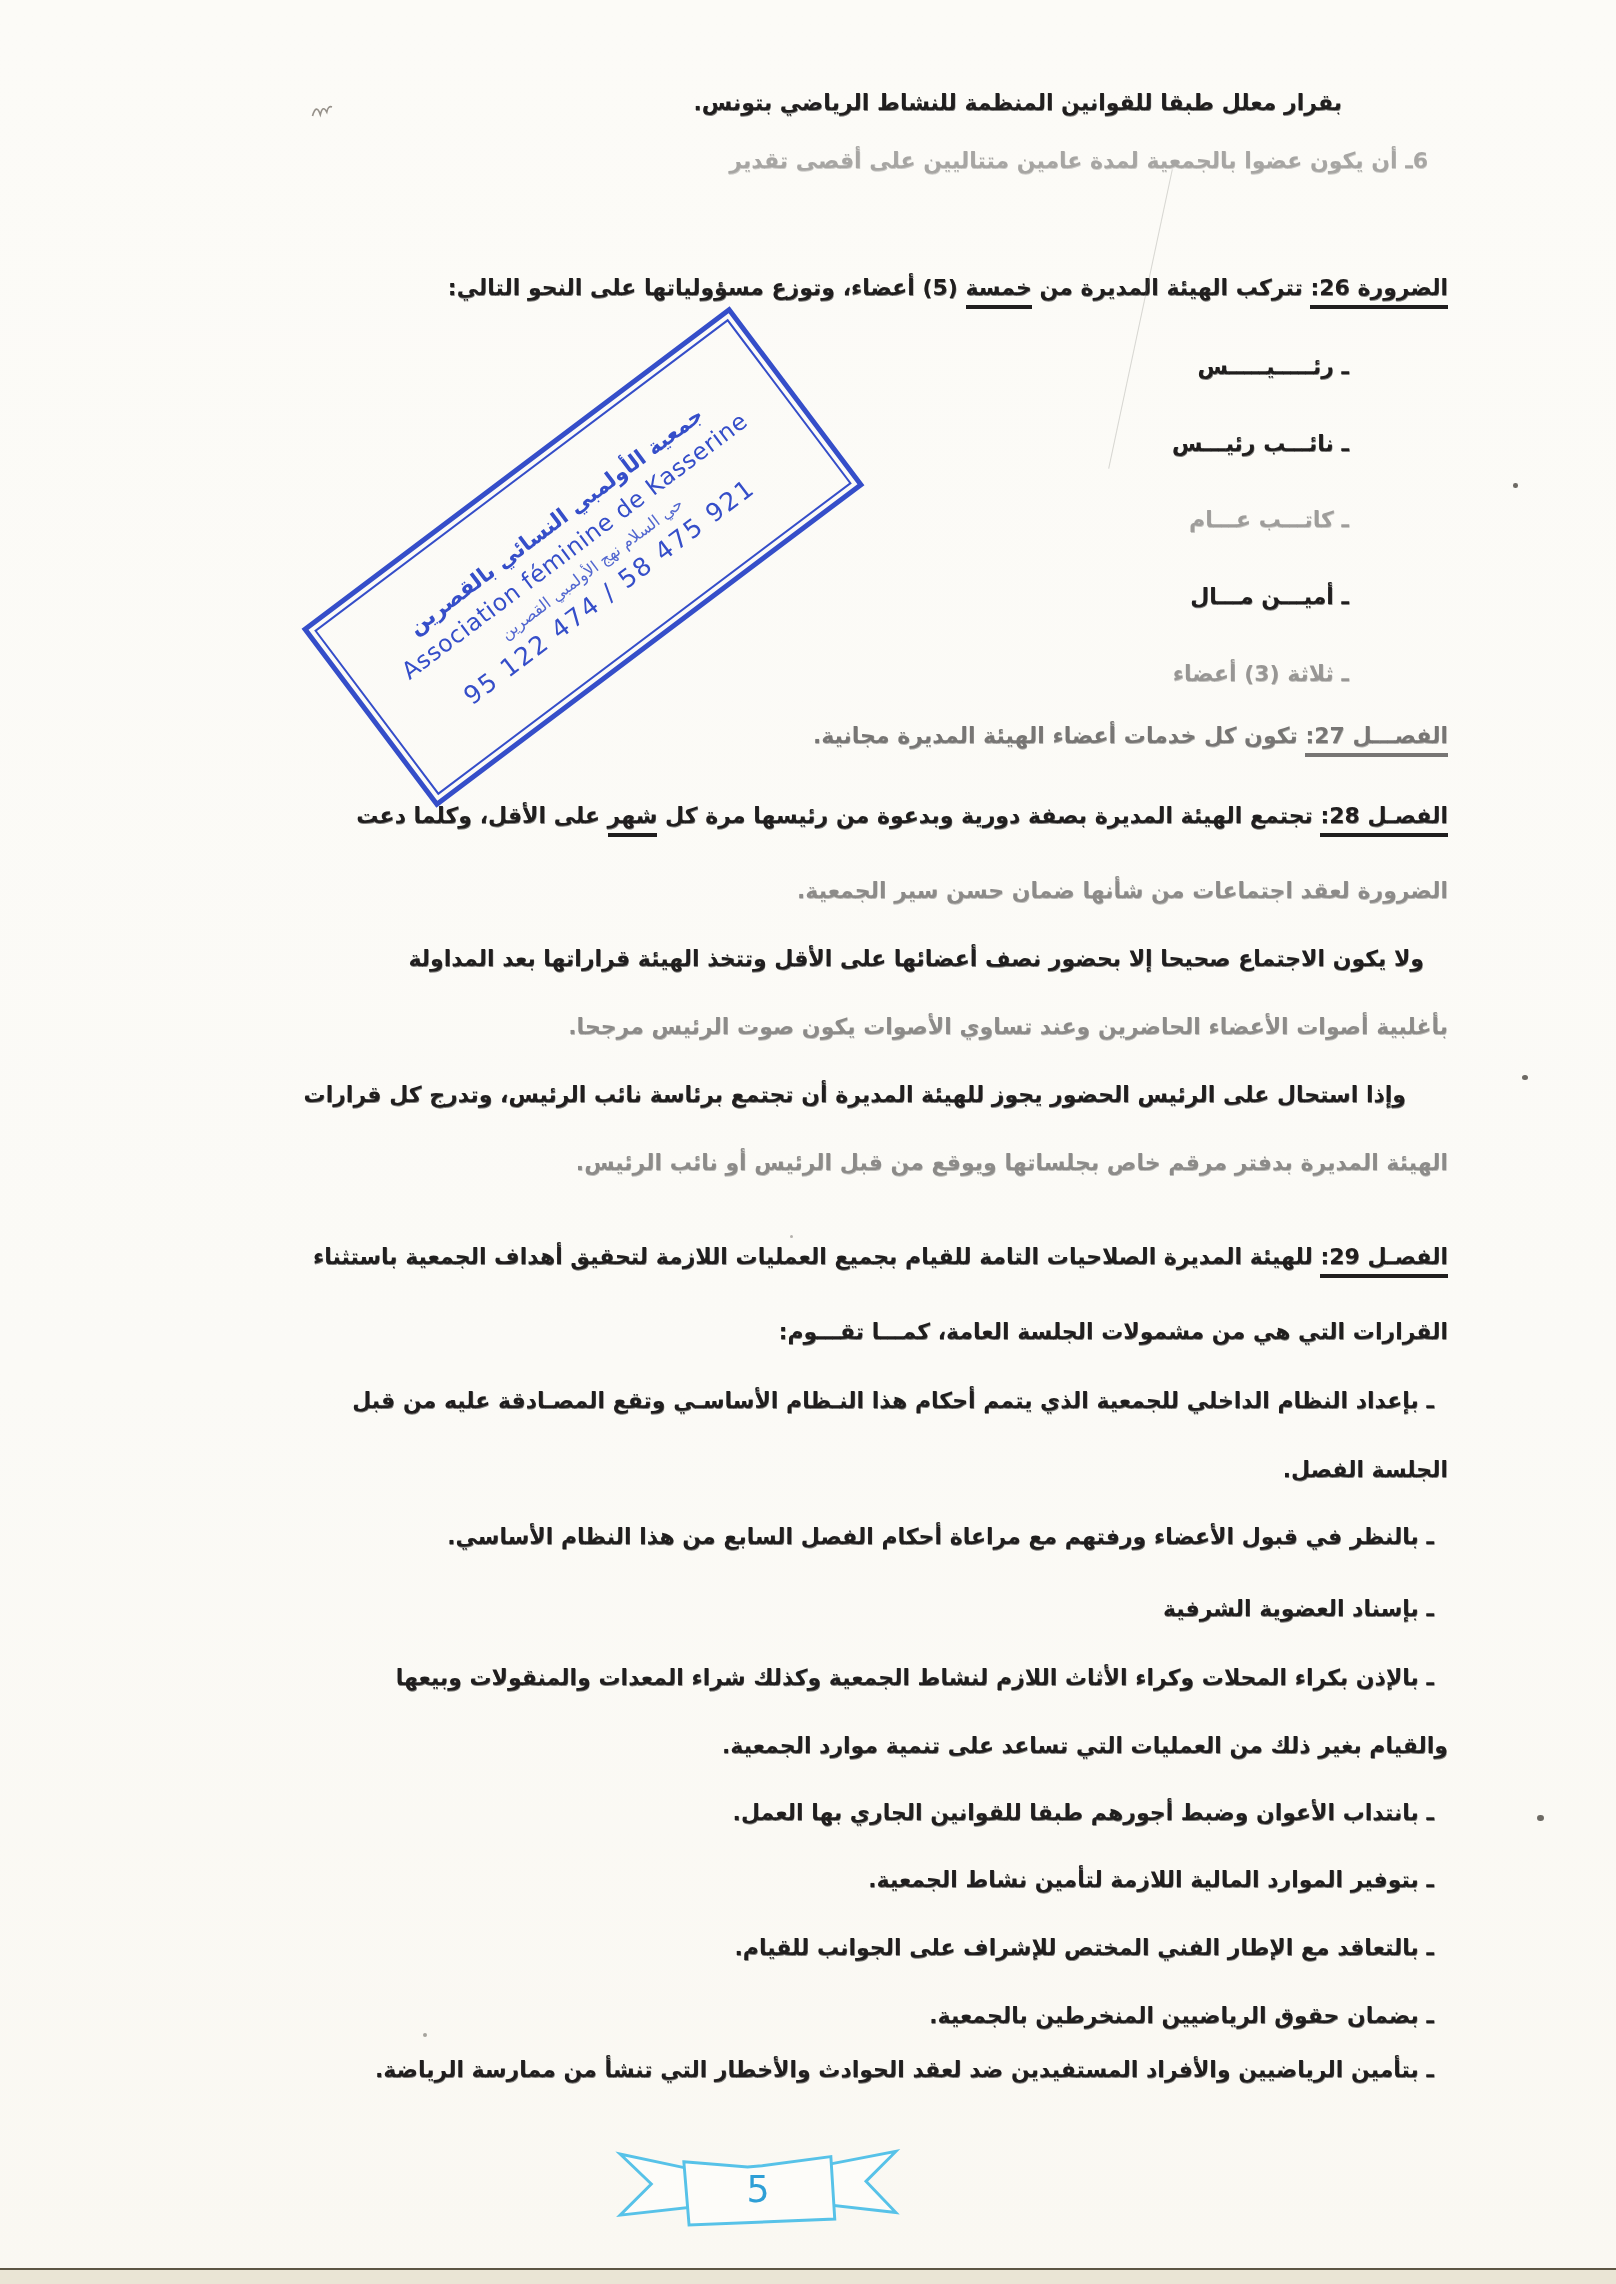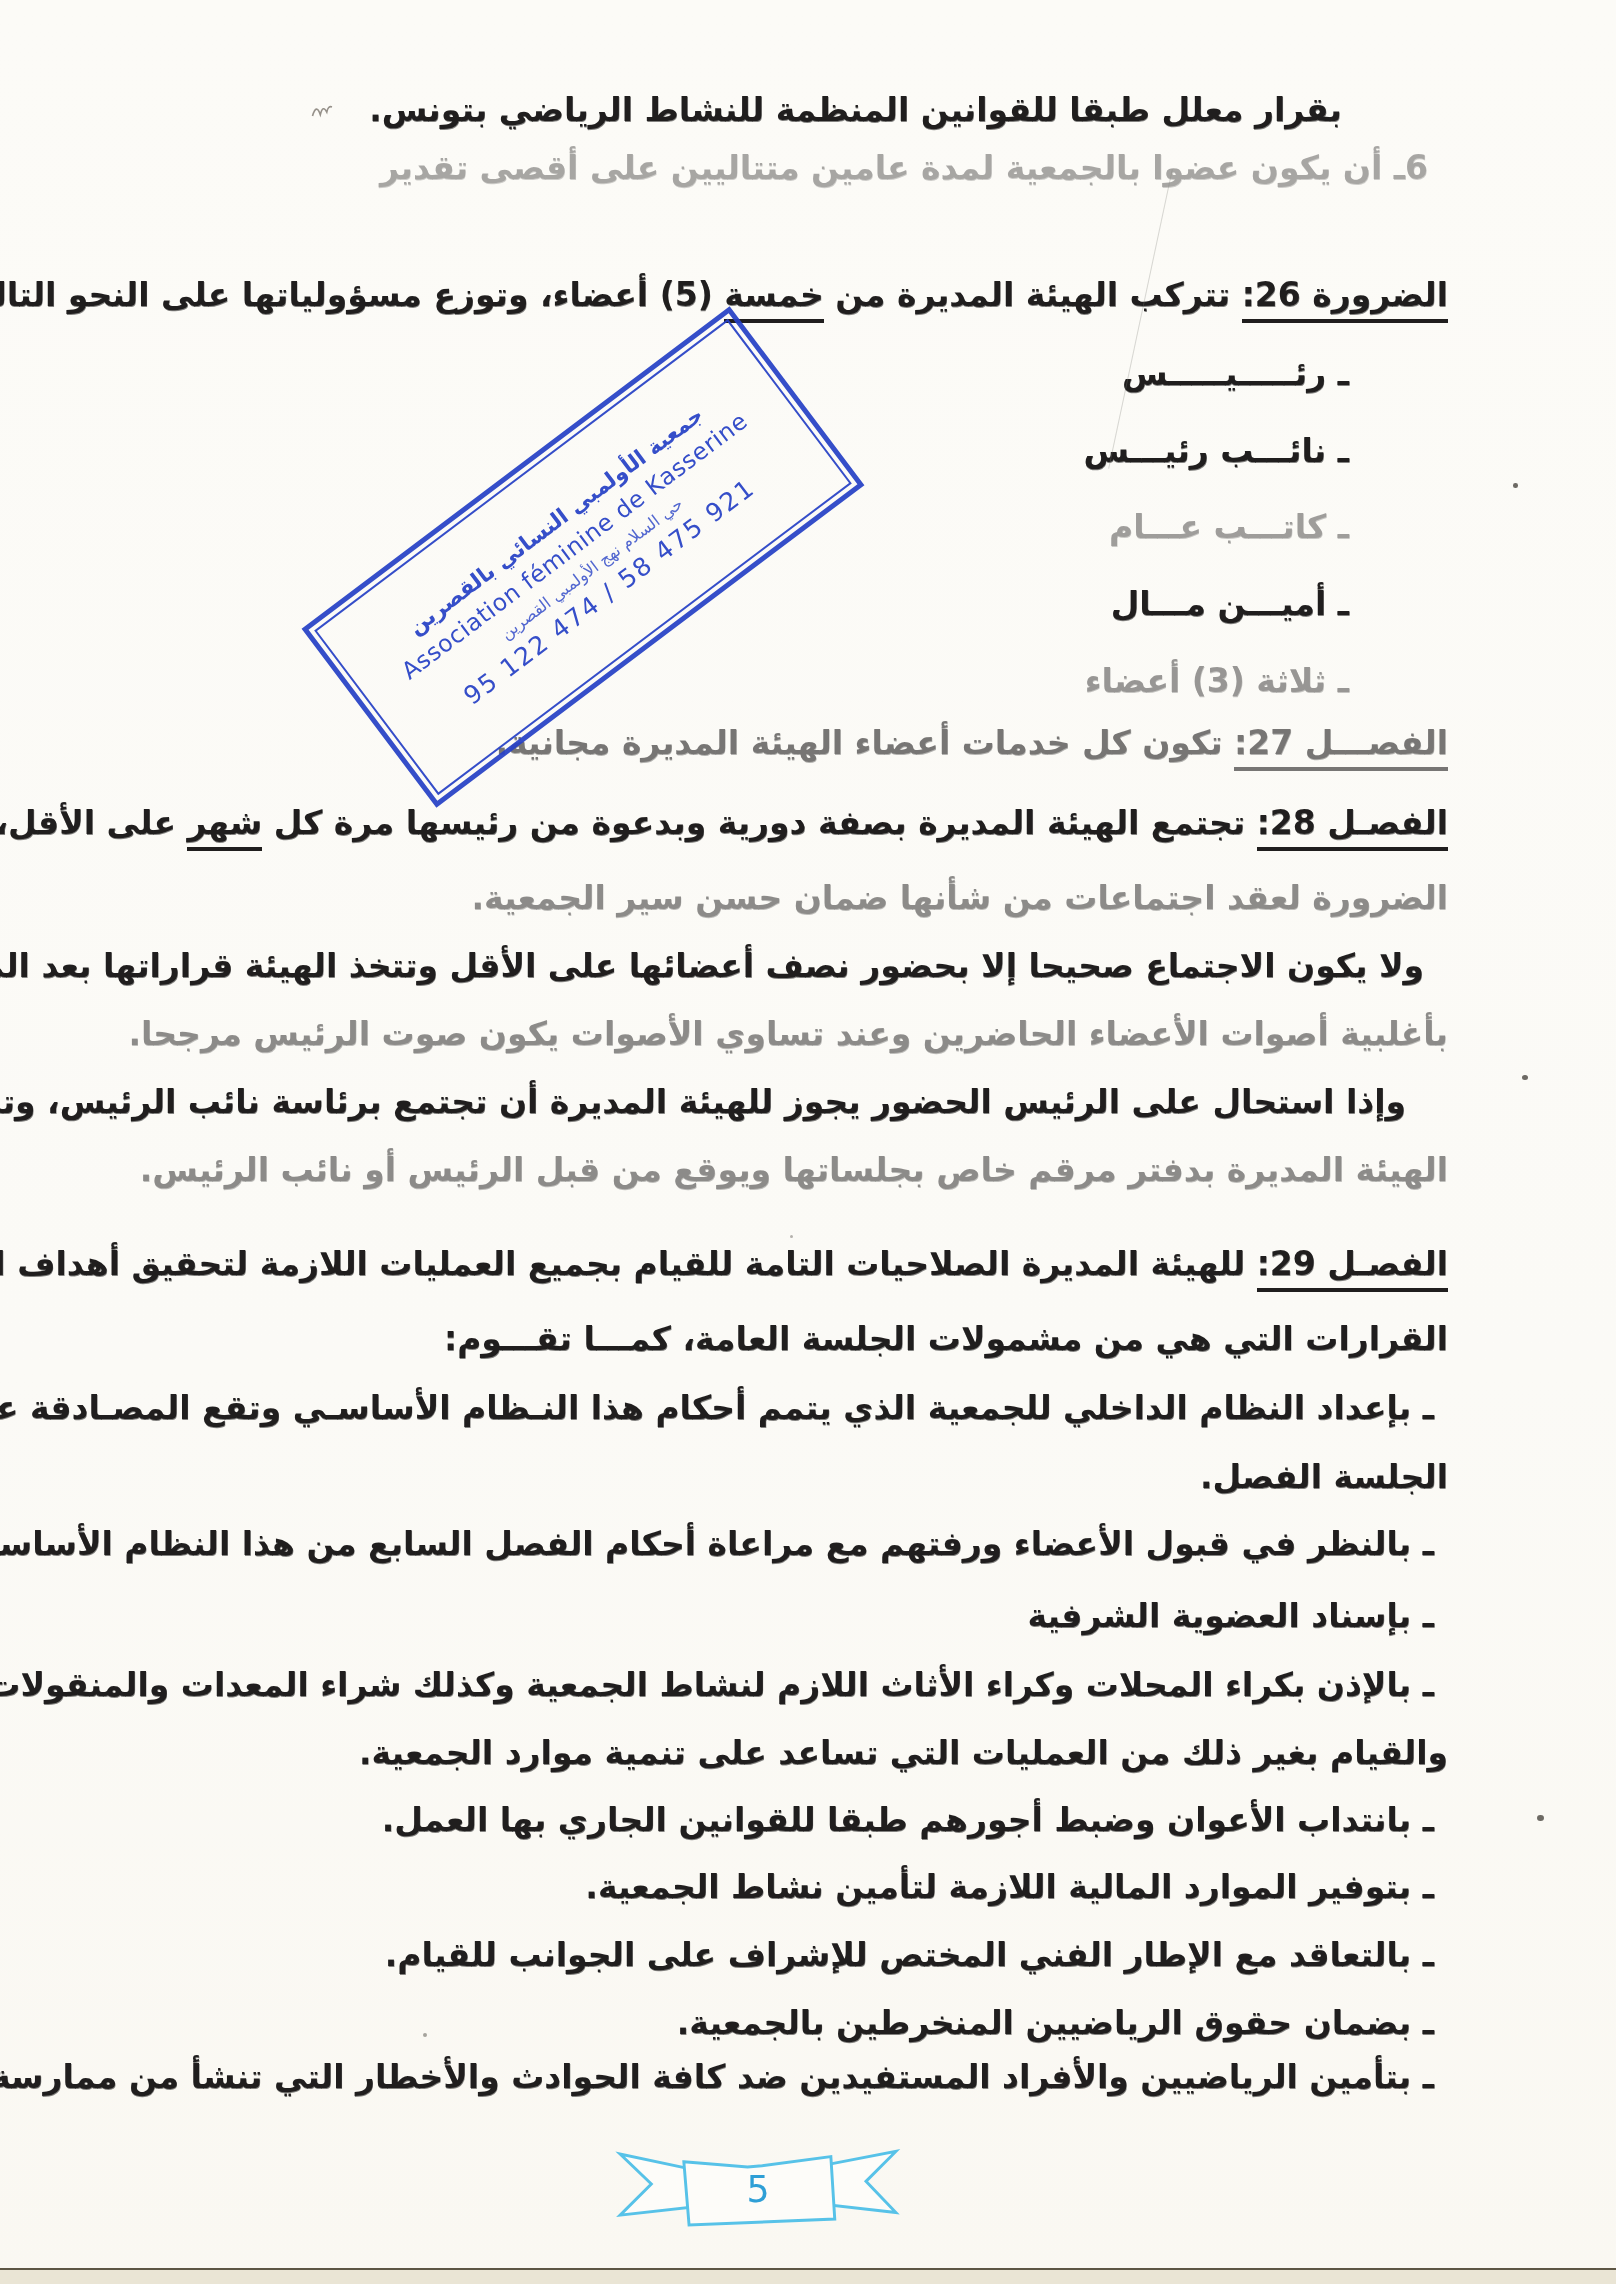--- a/index.html
+++ b/index.html
@@ -13,21 +13,21 @@
     position:absolute;left:0;top:0;width:1616px;height:2284px;
     background:linear-gradient(180deg,#fcfbf7 0%,#fbfaf6 60%,#faf8f2 100%);
   }
   .doc-line{
     position:absolute;
     direction:rtl;
     text-align:left;
     white-space:nowrap;
     font-weight:bold;
     color:#201e1e;
-    font-size:33px;
+    font-size:22px;
     text-shadow:0.4px 0.5px 0.5px rgba(10,10,10,0.5);
   }
   .doc-line .u{
     border-bottom:4.6px solid currentColor;
     padding-bottom:4.6px;
   }
   .faded{filter:blur(0.4px);}
   .stamp{
     position:absolute;
     left:315px;top:445px;
@@ -105,21 +105,21 @@
       <div class="doc-line" style="top: 1388px; right: 182px; opacity: 1;"><span>ـ بإعداد النظام الداخلي للجمعية الذي يتمم أحكام هذا النـظام الأساسـي وتقع المصـادقة عليه من قبل</span></div>
       <div class="doc-line" style="top: 1457px; right: 168px; opacity: 1;"><span>الجلسة الفصل.</span></div>
       <div class="doc-line" style="top: 1524px; right: 182px; opacity: 1;"><span>ـ بالنظر في قبول الأعضاء ورفتهم مع مراعاة أحكام الفصل السابع من هذا النظام الأساسي.</span></div>
       <div class="doc-line" style="top: 1596px; right: 182px; opacity: 1;"><span>ـ بإسناد العضوية الشرفية</span></div>
       <div class="doc-line" style="top: 1665px; right: 182px; opacity: 1;"><span>ـ بالإذن بكراء المحلات وكراء الأثاث اللازم لنشاط الجمعية وكذلك شراء المعدات والمنقولات وبيعها</span></div>
       <div class="doc-line" style="top: 1733px; right: 168px; opacity: 1;"><span>والقيام بغير ذلك من العمليات التي تساعد على تنمية موارد الجمعية.</span></div>
       <div class="doc-line" style="top: 1800px; right: 182px; opacity: 1;"><span>ـ بانتداب الأعوان وضبط أجورهم طبقا للقوانين الجاري بها العمل.</span></div>
       <div class="doc-line" style="top: 1867px; right: 182px; opacity: 1;"><span>ـ بتوفير الموارد المالية اللازمة لتأمين نشاط الجمعية.</span></div>
       <div class="doc-line" style="top: 1935px; right: 182px; opacity: 1;"><span>ـ بالتعاقد مع الإطار الفني المختص للإشراف على الجوانب للقيام.</span></div>
       <div class="doc-line" style="top: 2003px; right: 182px; opacity: 1;"><span>ـ بضمان حقوق الرياضيين المنخرطين بالجمعية.</span></div>
-      <div class="doc-line" style="top: 2057px; right: 182px; opacity: 1;"><span>ـ بتأمين الرياضيين والأفراد المستفيدين ضد كافة الحوادث والأخطار التي تنشأ من ممارسة الرياضة.</span></div>
+      <div class="doc-line" style="top: 2057px; right: 182px; opacity: 1;"><span>ـ بتأمين الرياضيين والأفراد المستفيدين ضد لعقد الحوادث والأخطار التي تنشأ من ممارسة الرياضة.</span></div>
     </div>
 
   <div class="stamp">
     <div class="stamp-outer">
       <div class="stamp-inner">
         <div class="stamp-ar1">جمعية الأولمبي النسائي بالقصرين</div>
         <div class="stamp-fr">Association féminine de Kasserine</div>
         <div class="stamp-ar2">حي السلام نهج الأولمبي القصرين</div>
         <div class="stamp-tel">95 122 474 / 58 475 921</div>
       </div>

